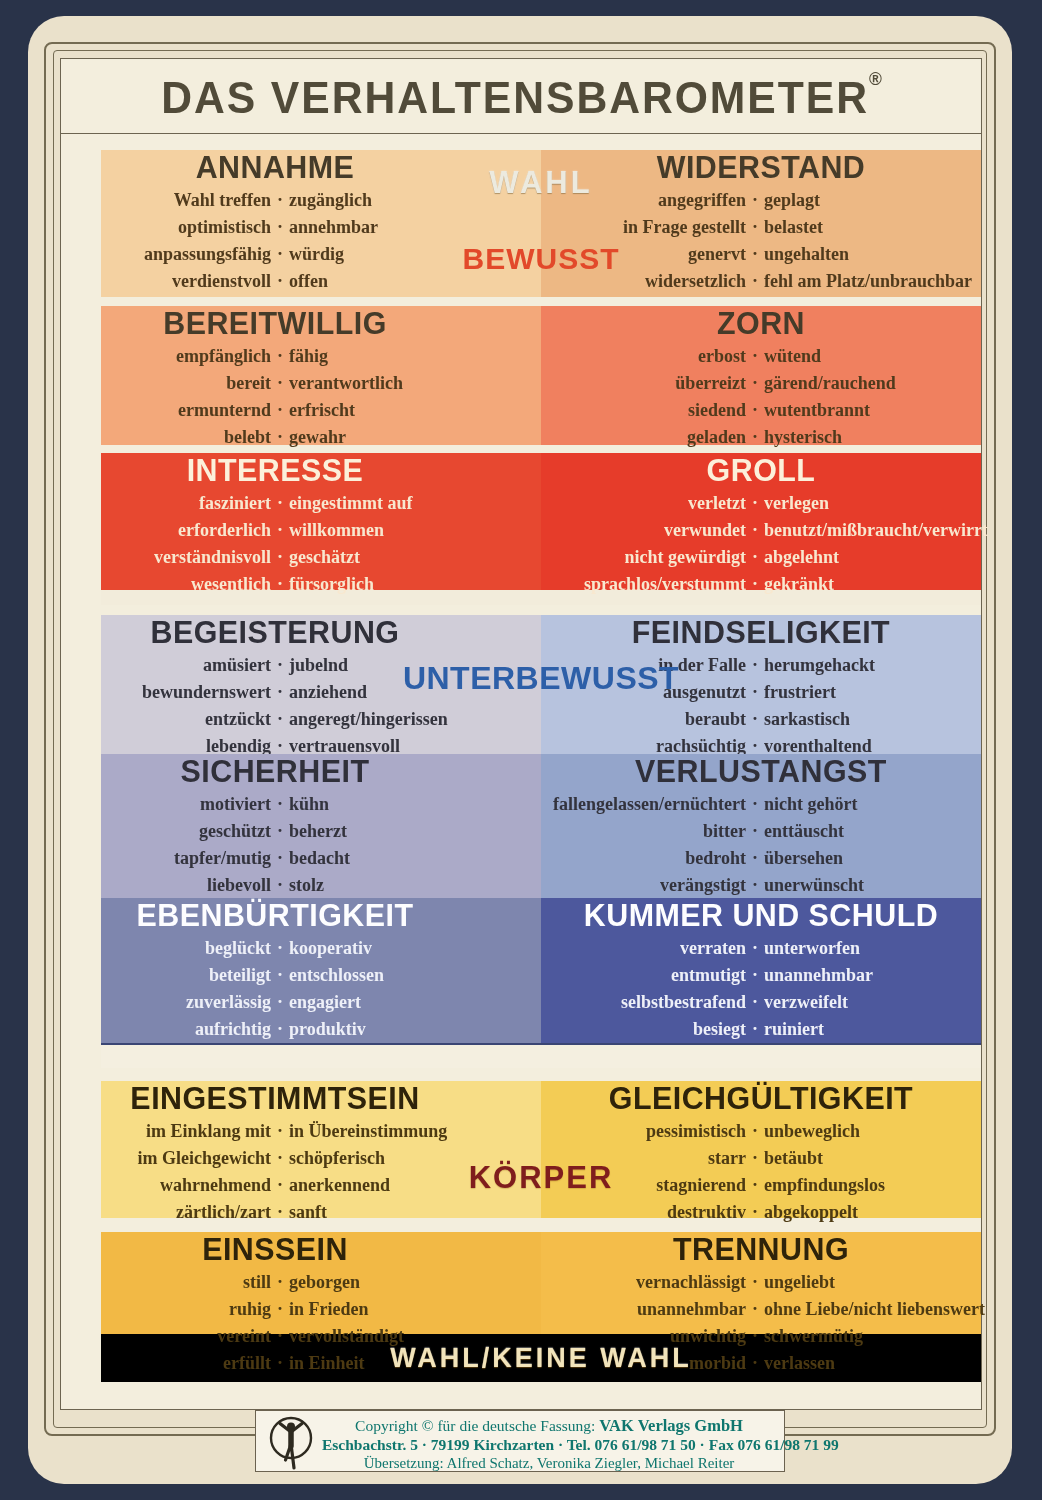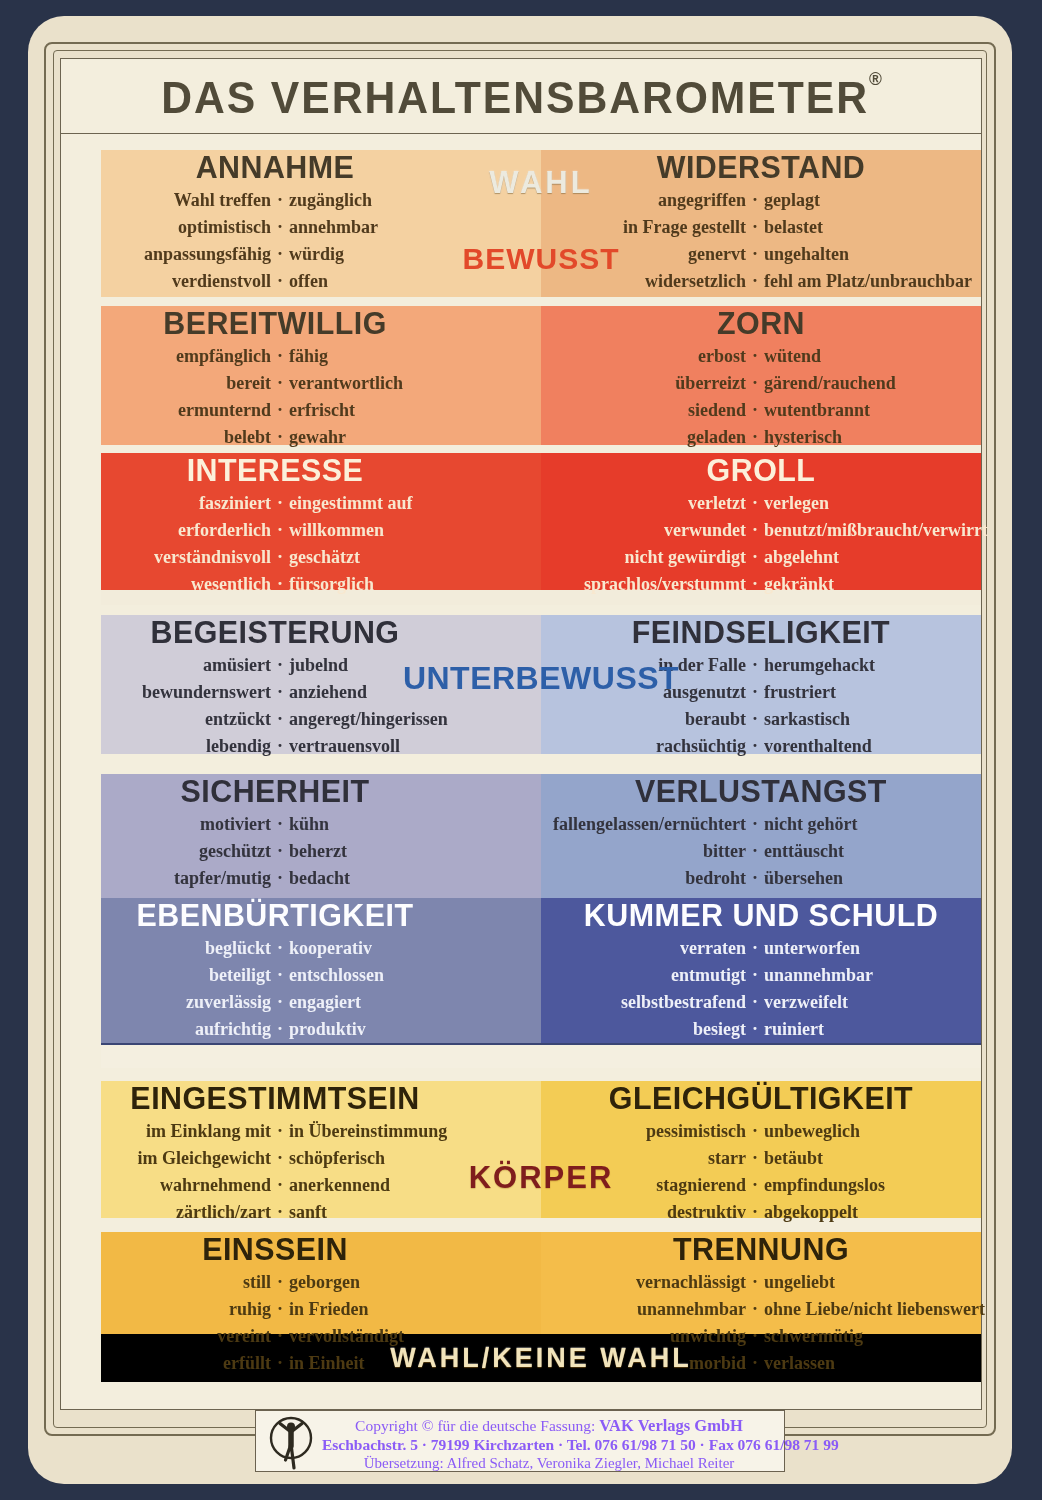--- a/index.html
+++ b/index.html
@@ -54,21 +54,21 @@
   .half.left  .row{grid-template-columns:170px 18px 1fr;}
   .half.right .row{grid-template-columns:205px 18px 1fr;}
   .row .a{text-align:right; white-space:nowrap;}
   .row .dot{text-align:center;}
   .row .b{text-align:left; white-space:nowrap;}
   
   .s1{height:163px; padding-top:16px;}
   .s2{height:148px; padding-top:9px;}
   .s3{height:145px; padding-top:8px;}
   .s4{height:149px; padding-top:10px;}
-  .s5{height:152px; padding-top:20px;}
+  .s5{height:152px; padding-top:0;}
   .s6{height:139px; padding-top:8px; border-bottom:2px solid #3a4574;}
   .s7{height:150px; padding-top:13px;}
   .s8{height:116px; padding-top:14px;}
   
   .s1 .left{background:#f4d1a1;} .s1 .right{background:#edb884;}
   .s2 .left{background:#f3a87a;} .s2 .right{background:#f0805f;}
   .s3 .left{background:#e74830;} .s3 .right{background:#e63c2a;}
   .s4 .left{background:#d0cdd8;} .s4 .right{background:#b7c3de;}
   .s5 .left{background:#abaac8;} .s5 .right{background:#94a5cb;}
   .s6 .left{background:#7e86ae;} .s6 .right{background:#4d589d;}
@@ -101,21 +101,21 @@
     text-shadow:0 1px 1px rgba(120,90,40,0.55), 0 0 2px rgba(255,255,255,0.5);}
   .lbl-bewusst{top:108px; font-size:30px; letter-spacing:1px; color:#e2492a;}
   .lbl-unterbewusst{top:526px; font-size:32px; letter-spacing:0.5px; color:#2d5fa8;}
   .lbl-koerper{top:1026px; font-size:31px; letter-spacing:2px; color:#7f1d1d;
     text-shadow:0 1px 1px rgba(150,100,20,0.3);}
   
   .copyright{
     position:absolute; left:50%; transform:translateX(-50%); top:1394px;
     width:530px; height:62px; box-sizing:border-box;
     background:#f7f3e8; border:1px solid #6b6250;
-    padding:5px 8px 5px 66px; text-align:center; color:#8b5cf6; z-index:5;
+    padding:5px 8px 5px 66px; text-align:center; color:#0f766e; z-index:5;
   }
   .copyright .l1{font-size:15.5px; line-height:19px;}
   .copyright .l1 b{font-size:16.5px;}
   .copyright .l2{font-size:15.5px; font-weight:700; line-height:19px; white-space:nowrap;}
   .copyright .l3{font-size:15px; line-height:18px;}
   .vak-logo{position:absolute; left:8px; top:3px;}
 </style>
 </head>
 <body>
 

